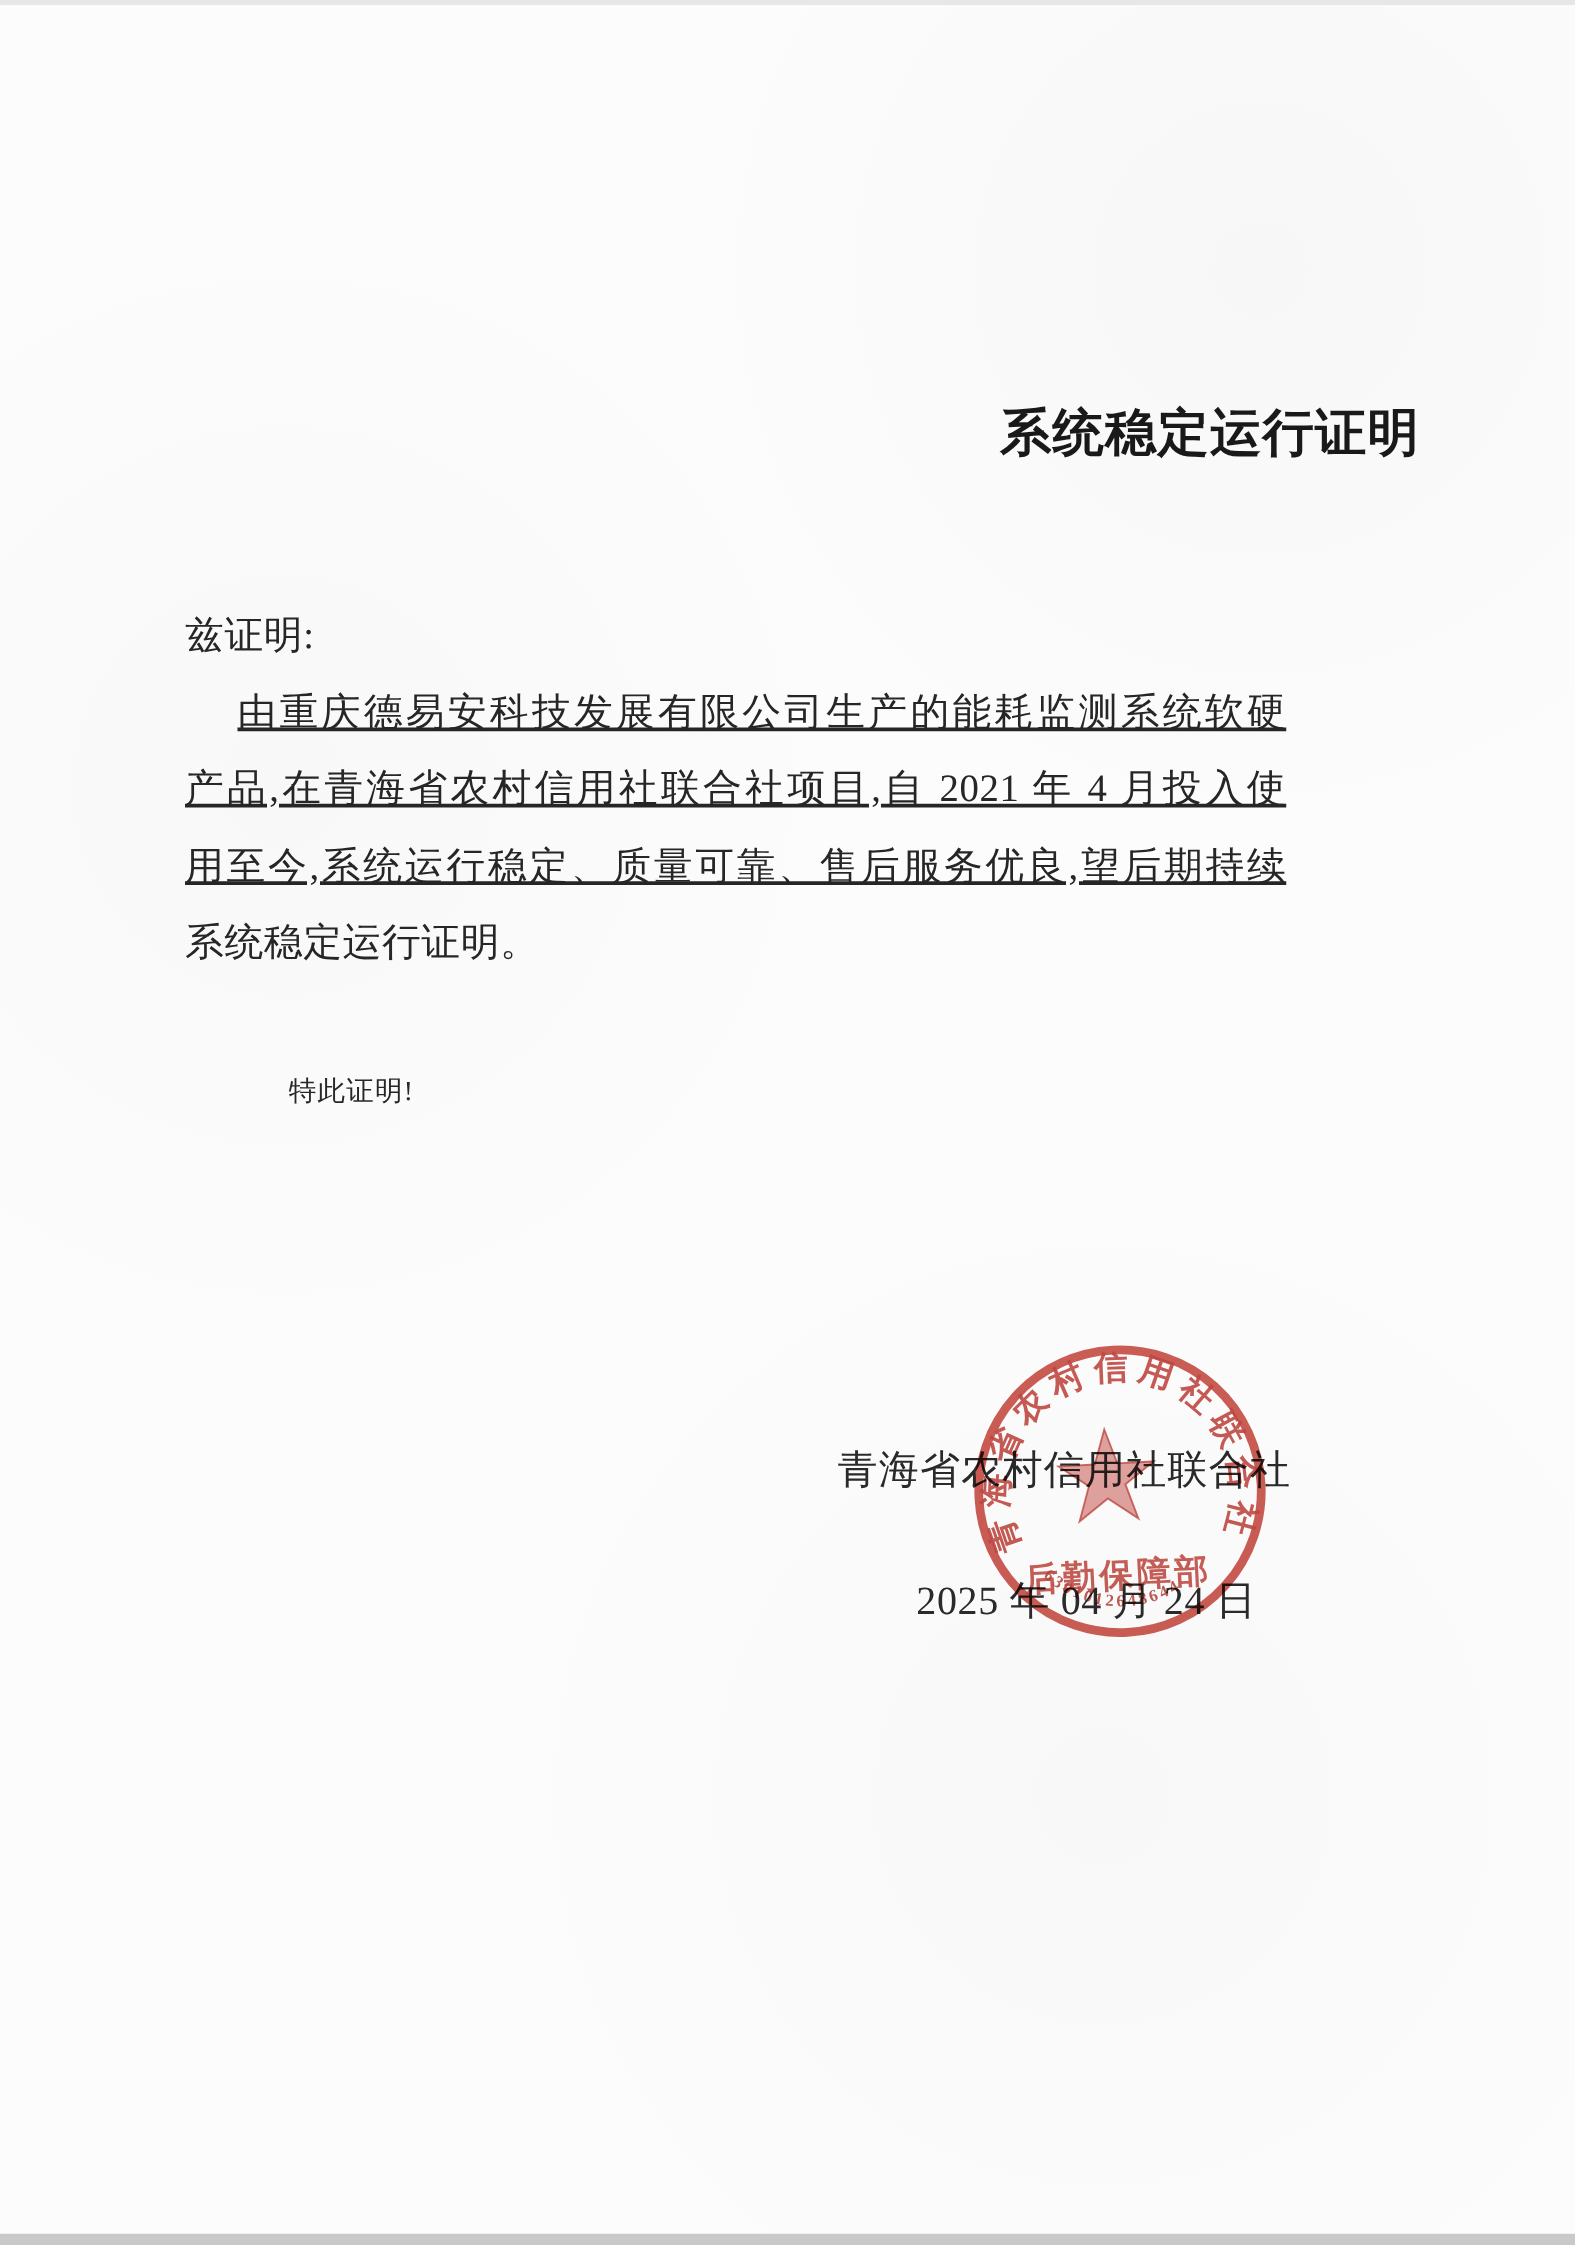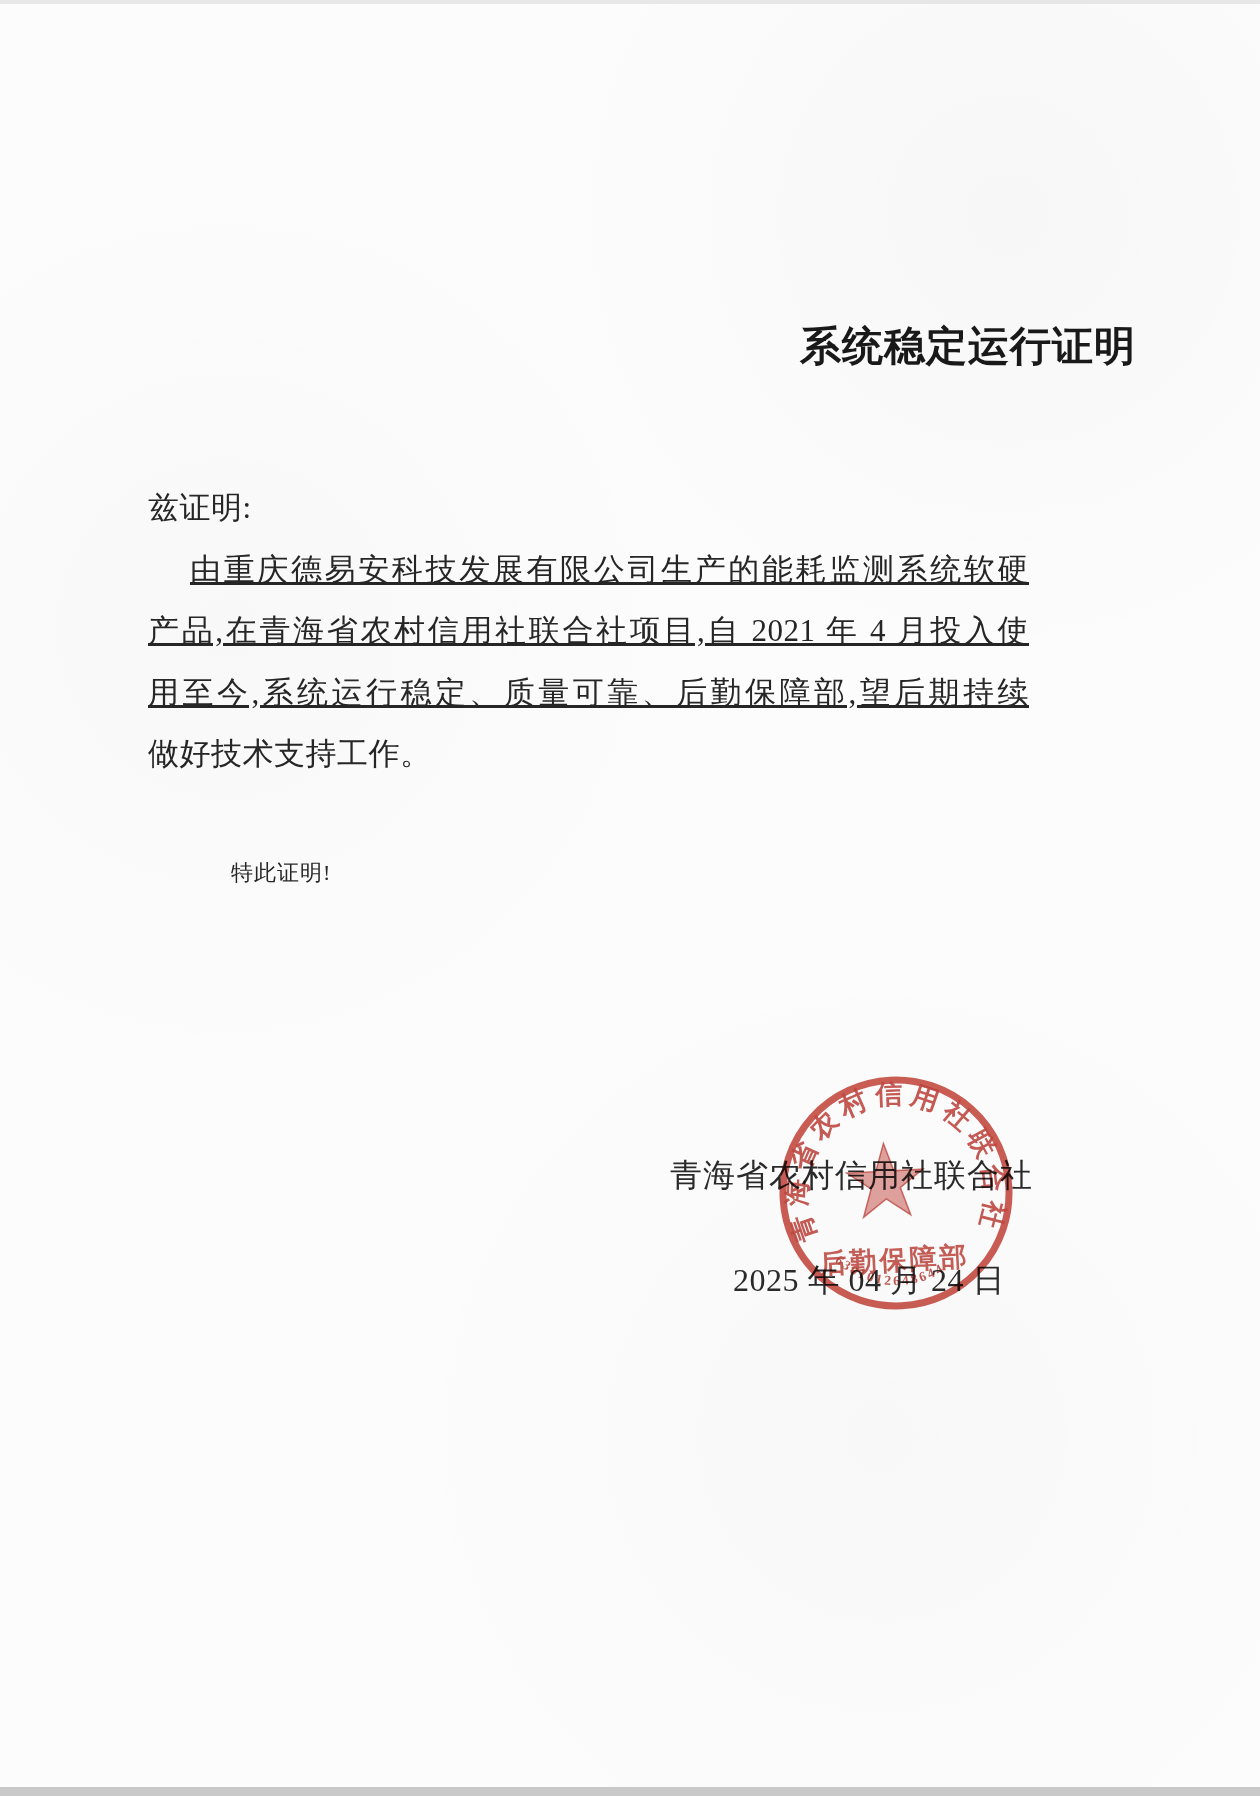--- a/index.html
+++ b/index.html
@@ -99,22 +99,22 @@
 
 <div class="page">
   <div class="edge-top"></div>
 
   <div class="doc-title">系统稳定运行证明</div>
 
   <div class="body-block">
     <div class="body-line">兹证明:</div>
     <div class="body-line fill indent">由重庆德易安科技发展有限公司生产的能耗监测系统软硬</div>
     <div class="body-line fill">产品,在青海省农村信用社联合社项目,自 2021 年 4 月投入使</div>
-    <div class="body-line fill">用至今,系统运行稳定、质量可靠、后勤保障部,望后期持续</div>
-    <div class="body-line">做好技术支持工作。</div>
+    <div class="body-line fill">用至今,系统运行稳定、质量可靠、售后服务优良,望后期持续</div>
+    <div class="body-line">系统稳定运行证明。</div>
   </div>
 
   <div class="closing">特此证明!</div>
 
   <div class="sig-org">青海省农村信用社联合社</div>
 
   <div class="sig-date">2025 年 04 月 24 日</div>
 
   <div class="stamp">
     <svg viewBox="0 0 240 240" xmlns="http://www.w3.org/2000/svg">

